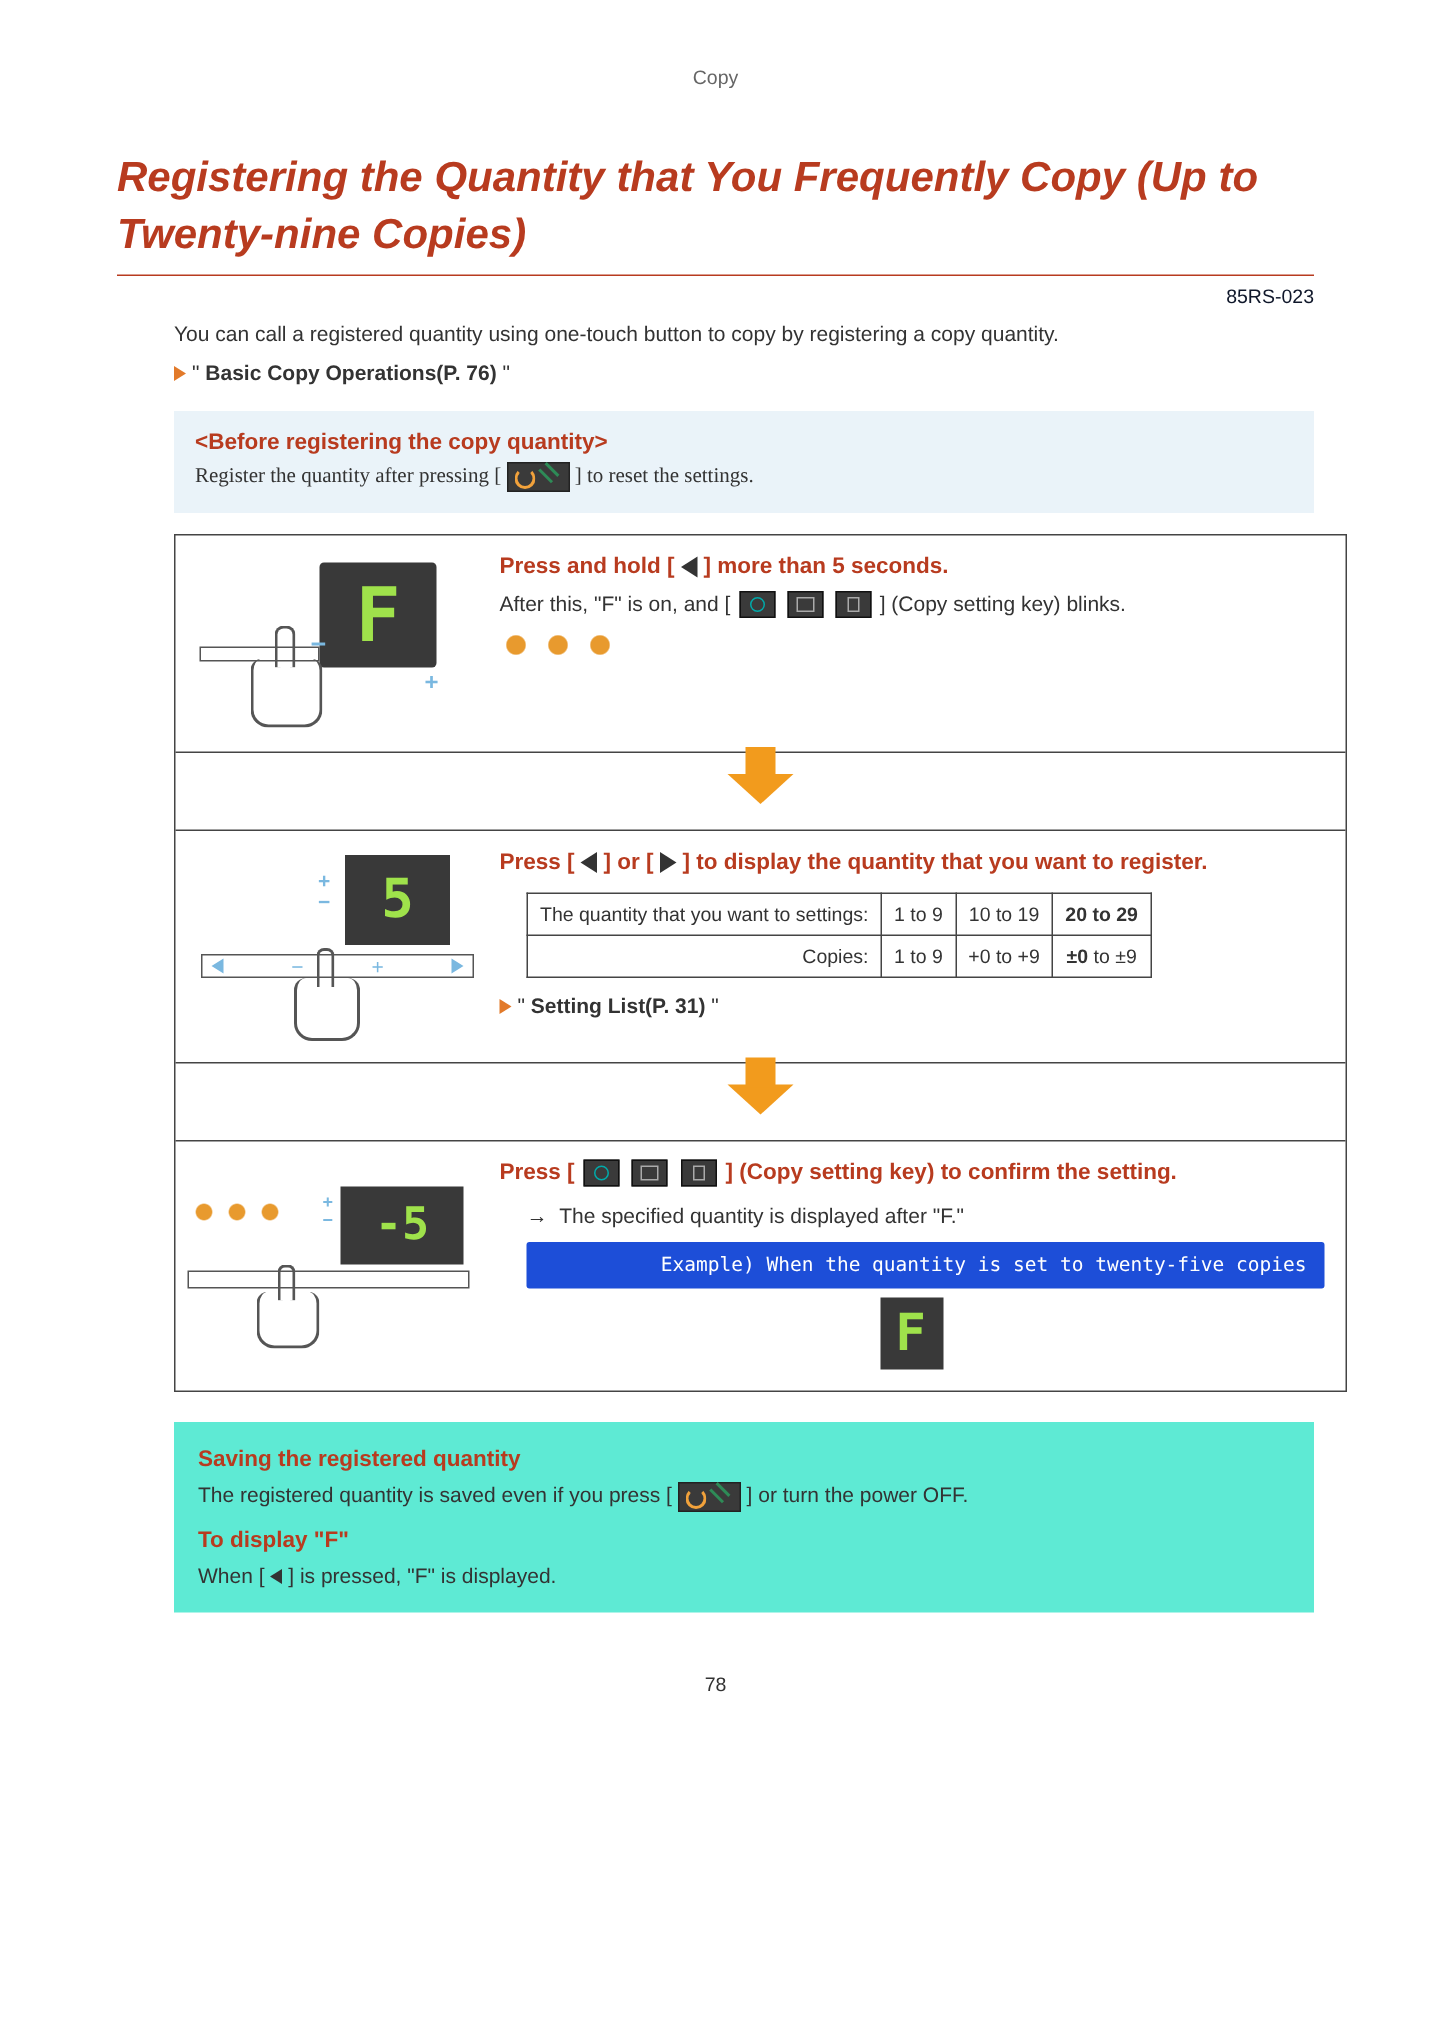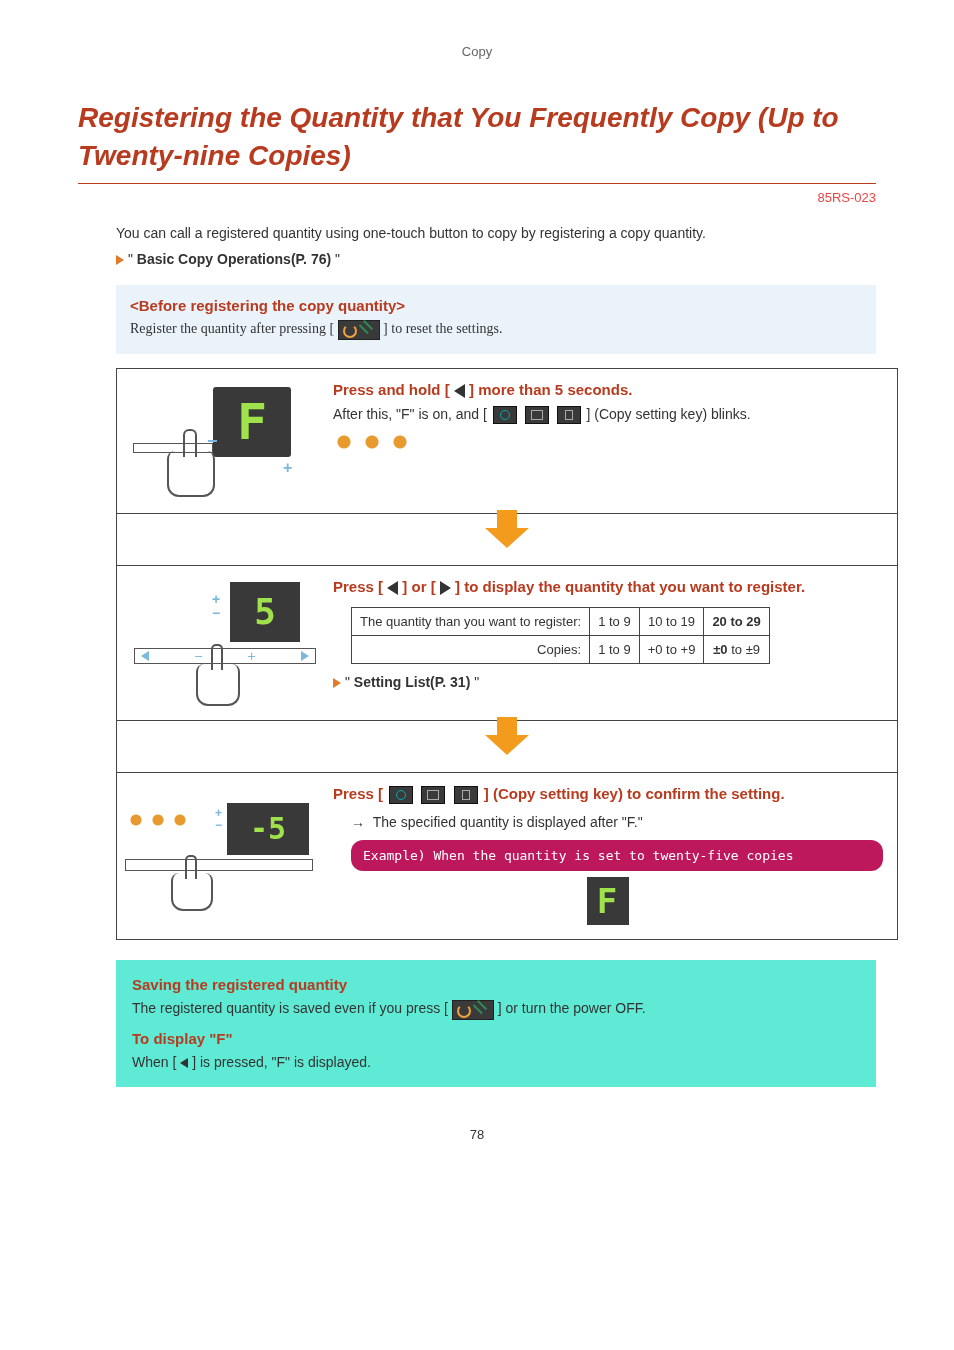--- a/index.html
+++ b/index.html
@@ -26,22 +26,22 @@
     font-weight: bold;
     line-height: 1.35;
     border-bottom: 1px solid #b83b1f;
     padding-bottom: 8px;
     margin-bottom: 6px;
     font-style: italic;
   }
   .doc-code {
     text-align: right;
     font-size: 13px;
-    color: #ef4444;
-    margin-bottom: 18px;
+    color: #0f172a;
+    margin-bottom: 7px;
   }
   .intro {
     margin-left: 38px;
     margin-bottom: 8px;
     line-height: 1.45;
   }
   .link-row {
     margin-left: 38px;
     margin-bottom: 18px;
   }
@@ -149,22 +149,22 @@
     content:"";position:absolute;left:-10px;top:-38px;width:20px;height:20px;background:#f29b1d;
   }
   .qty-table{
     border-collapse:collapse;margin:10px 0 10px 18px;font-size:13px;
   }
   .qty-table td{border:1px solid #444;padding:6px 8px;text-align:center;}
   .qty-table td:first-child{text-align:right;}
   .sub-link{margin-top:6px;}
   .confirm-sub{margin:10px 0 10px 18px;}
   .example-bar{
-    background:#be185d;color:#fff;font-family:monospace;font-size:13px;
-    padding:8px 12px;margin:8px 0 0 18px;border-radius:12px;text-align:left;
+    background:#1d4ed8;color:#fff;font-family:monospace;font-size:13px;
+    padding:8px 12px;margin:8px 0 0 18px;border-radius:2px;text-align:right;
   }
   .example-disp{
     text-align:center;margin-top:6px;
   }
   .seg-box{
     display:inline-block;background:#393939;padding:4px 10px;
   }
   .seg-char{
     font-family:monospace;font-size:34px;color:#9fe24b;font-weight:bold;letter-spacing:2px;
   }
@@ -289,21 +289,21 @@
           <div class="hand2"></div>
         </div>
       </div>
       <div class="step-body-cell">
         <div class="step-title">
           <span>Press [ </span><span class="tri-left"></span><span> ] or [ </span><span class="tri-right"></span><span> ] to display the quantity that you want to register.</span>
         </div>
         <table class="qty-table">
           <tbody>
               <tr>
-            <td>The quantity than you want to register:</td>
+            <td>The quantity that you want to settings:</td>
             <td>1 to 9</td>
             <td>10 to 19</td>
             <td style="font-weight:bold;">20 to 29</td>
           </tr>
           <tr>
             <td>Copies:</td>
             <td>1 to 9</td>
             <td>+0 to +9</td>
             <td><span style="font-weight:bold;">±0</span> to ±9</td>
           </tr>

